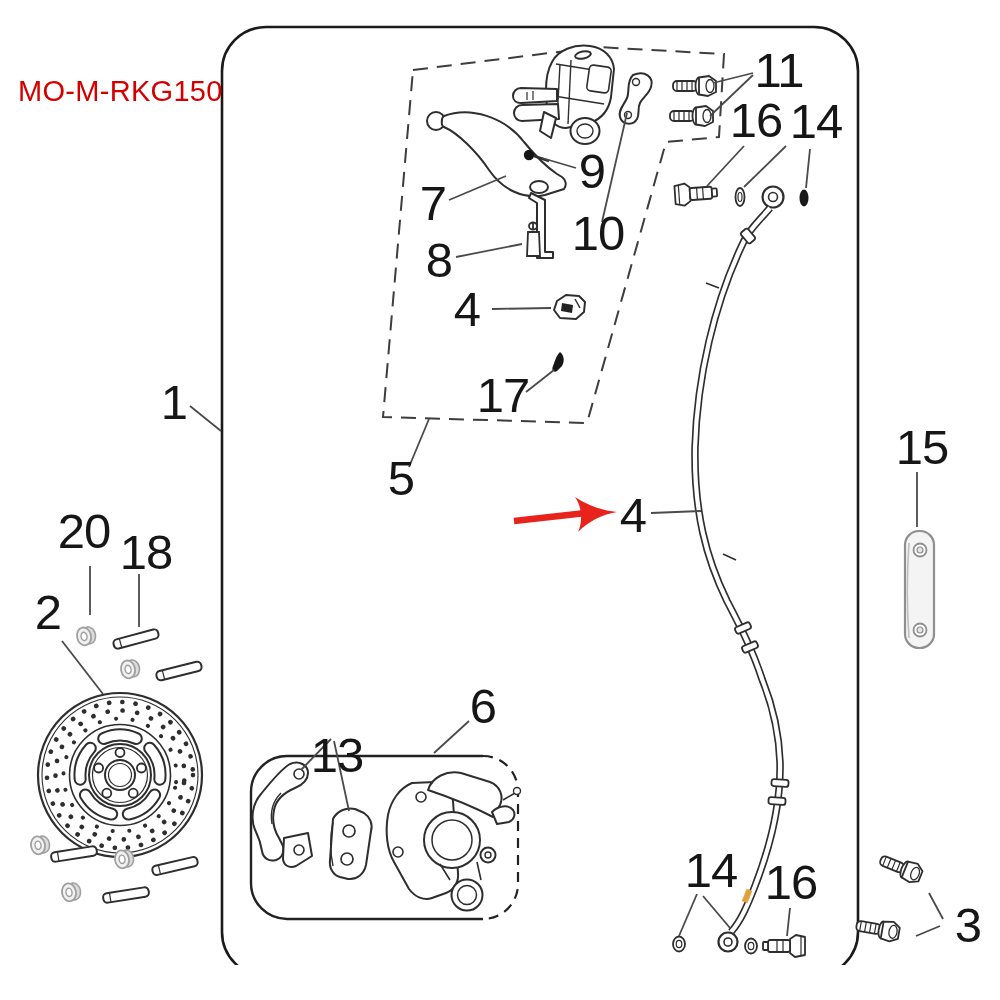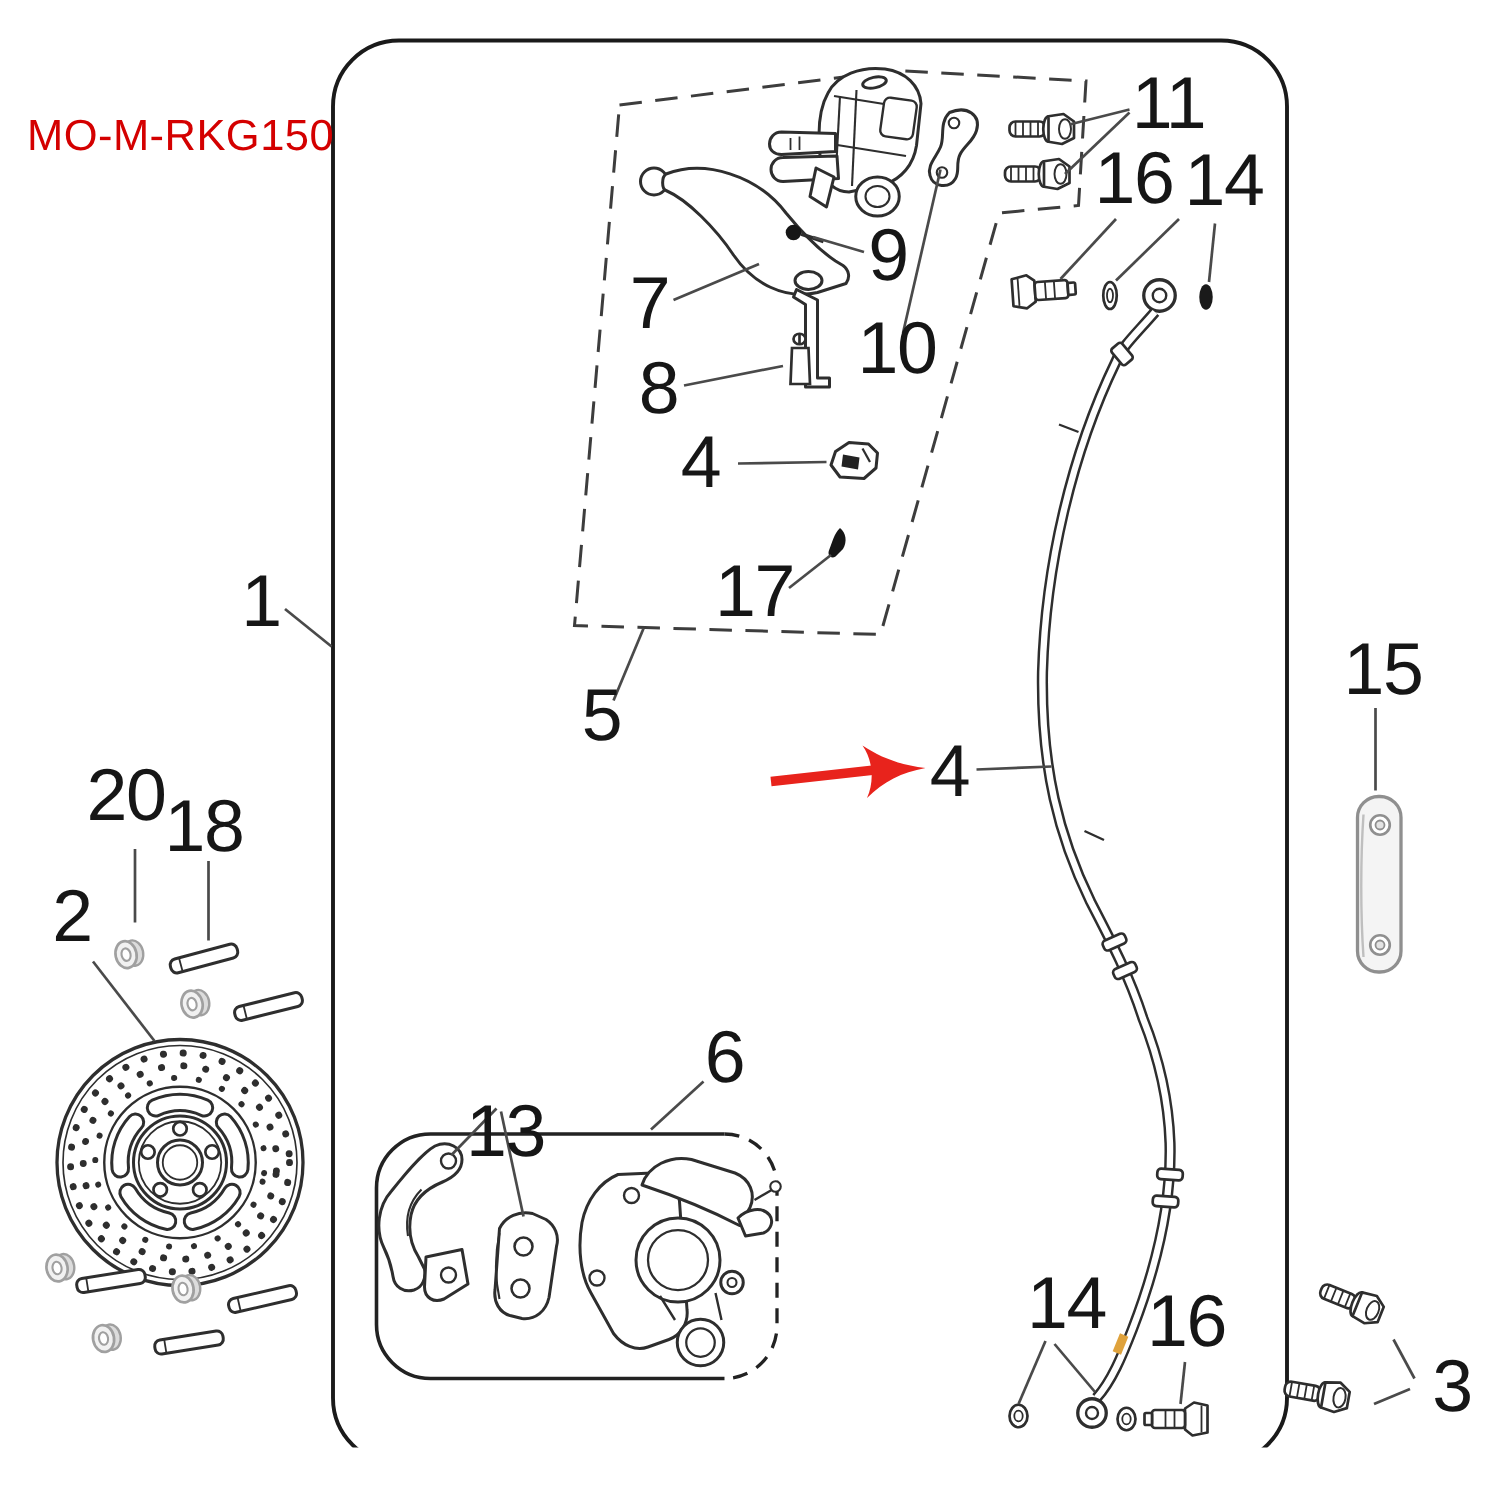--- a/index.html
+++ b/index.html
@@ -322,18 +322,18 @@
 <span class="plabel" style="left:439px;top:260px">8</span>
 <span class="plabel" style="left:592px;top:171px">9</span>
 <span class="plabel" style="left:598px;top:233px">10</span>
 <span class="plabel" style="left:779px;top:70px">11</span>
 <span class="plabel" style="left:467px;top:309px">4</span>
 <span class="plabel" style="left:337px;top:755px">13</span>
 <span class="plabel" style="left:816px;top:121px">14</span>
 <span class="plabel" style="left:503px;top:395px">17</span>
 <span class="plabel" style="left:756px;top:120px">16</span>
 <span class="plabel" style="left:922px;top:447px">15</span>
-<span class="plabel" style="left:136px;top:552px">18</span>
+<span class="plabel" style="left:146px;top:552px">18</span>
 <span class="plabel" style="left:84px;top:531px">20</span>
 <span class="plabel" style="left:711px;top:870px">14</span>
 <span class="plabel" style="left:791px;top:882px">16</span>
 
 </div>
 
 </body></html>

